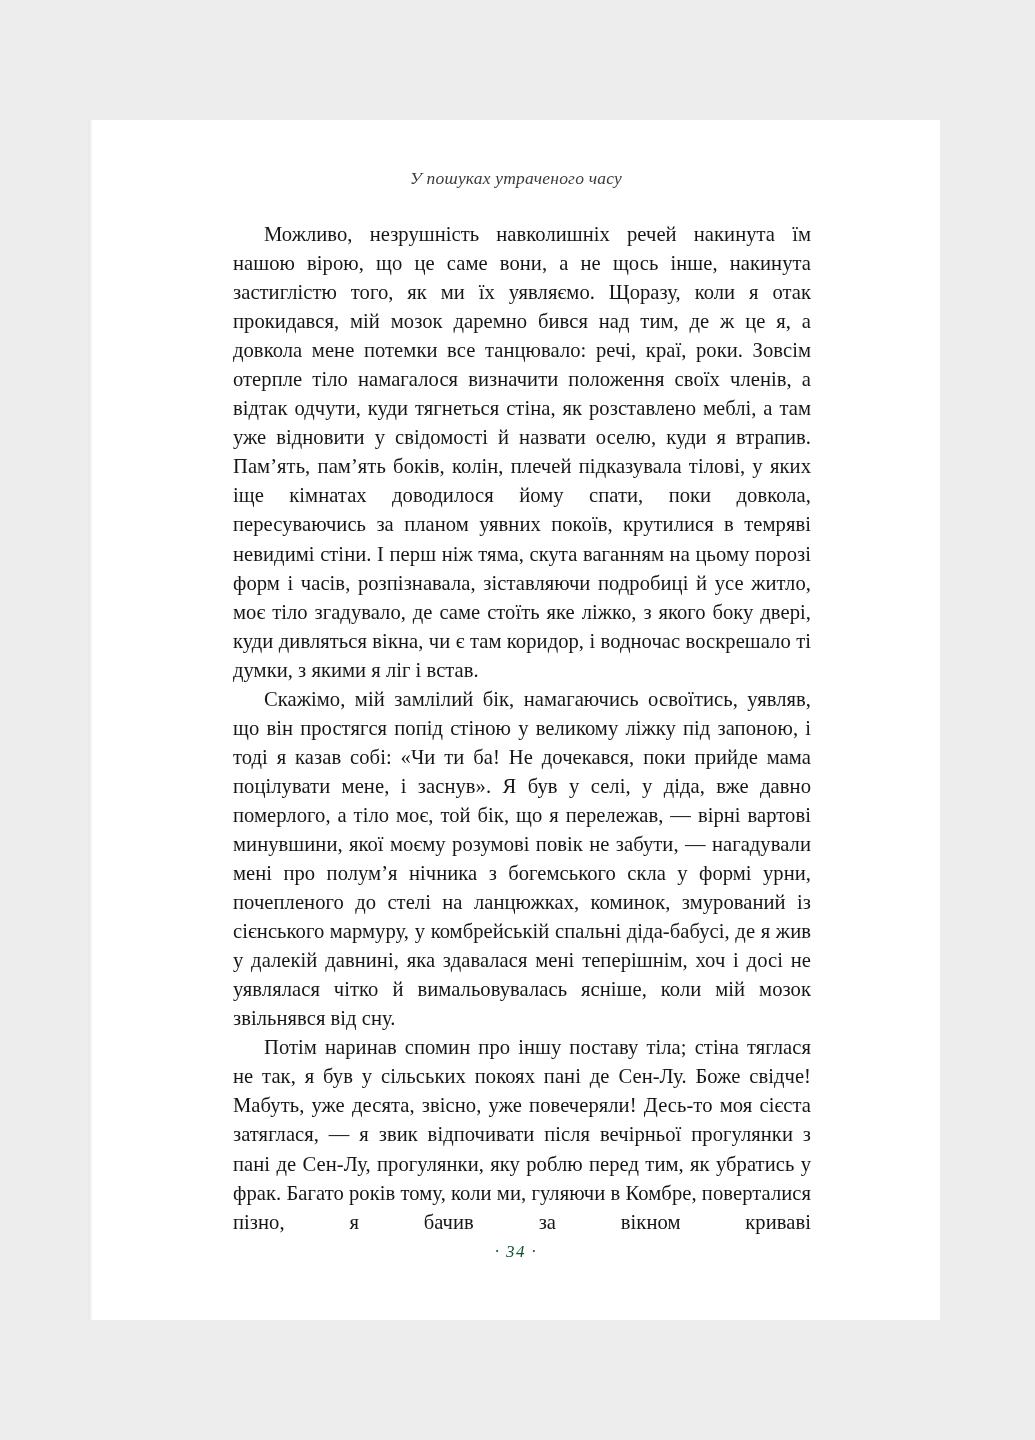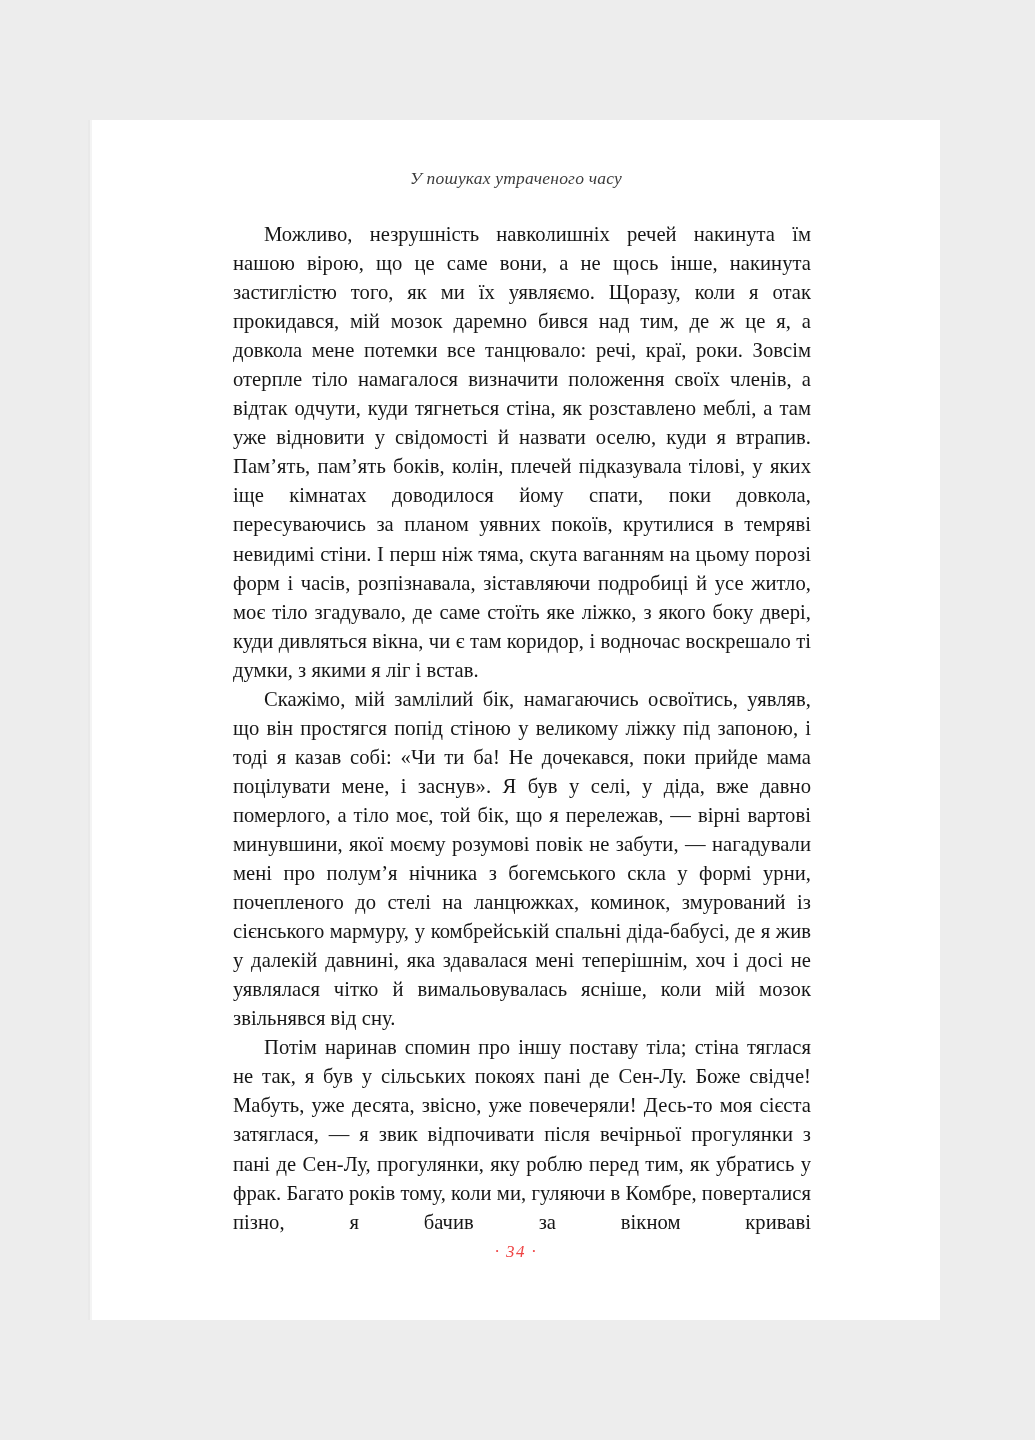--- a/index.html
+++ b/index.html
@@ -77,21 +77,21 @@
 
   
   .folio {
     position: absolute;
     left: 0;
     right: 0;
     bottom: 58px;
     text-align: center;
     font-style: italic;
     font-size: 17px;
-    color: #ef4444;
+    color: #14532d;
     letter-spacing: 1.4px;
   }
 </style>
 </head>
 <body>
 
 <div class="viewport">
 
   <div class="page-sheet">
 

